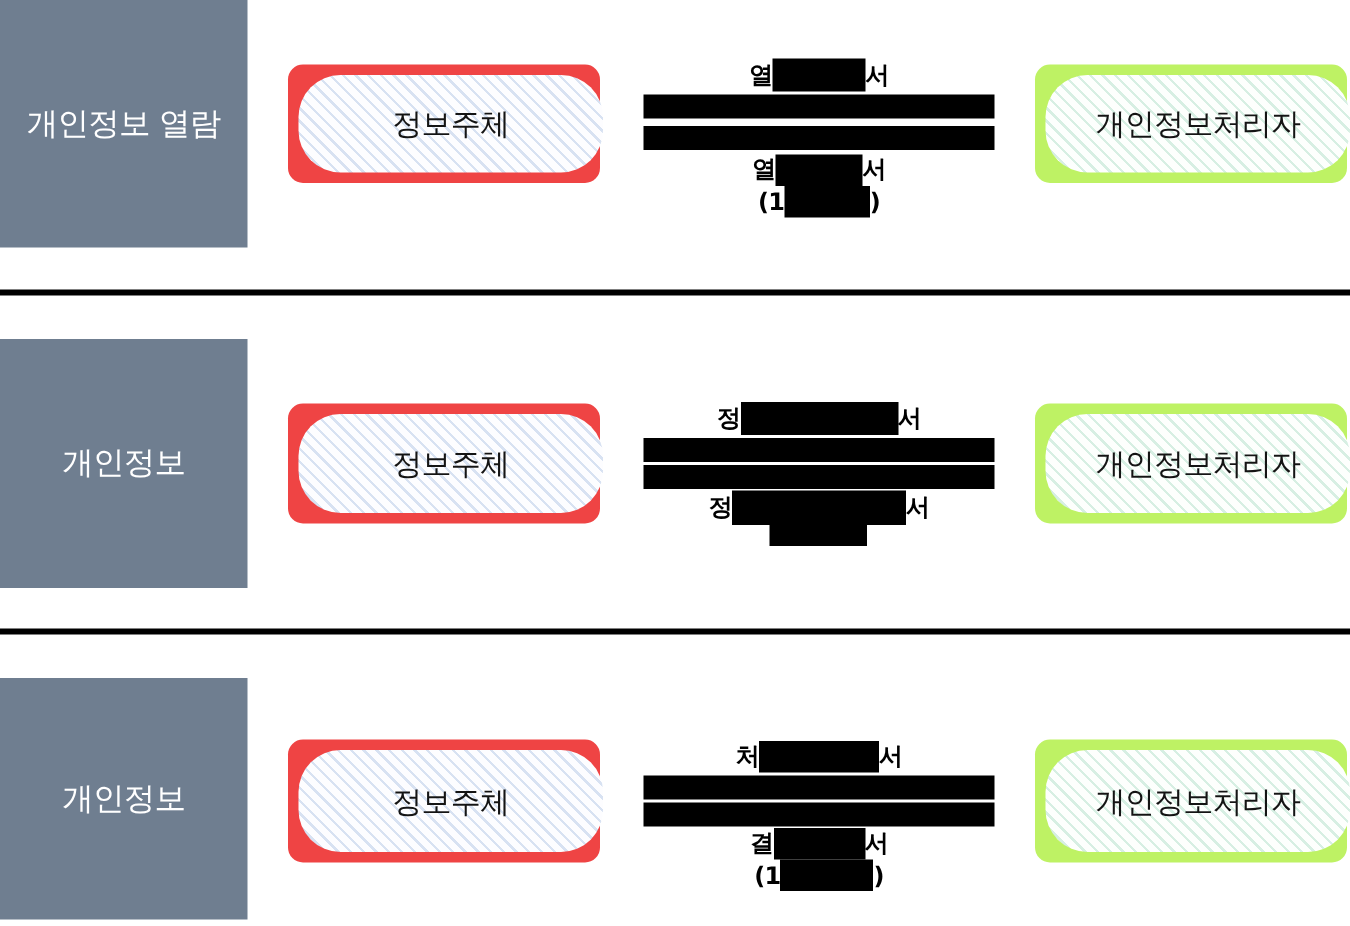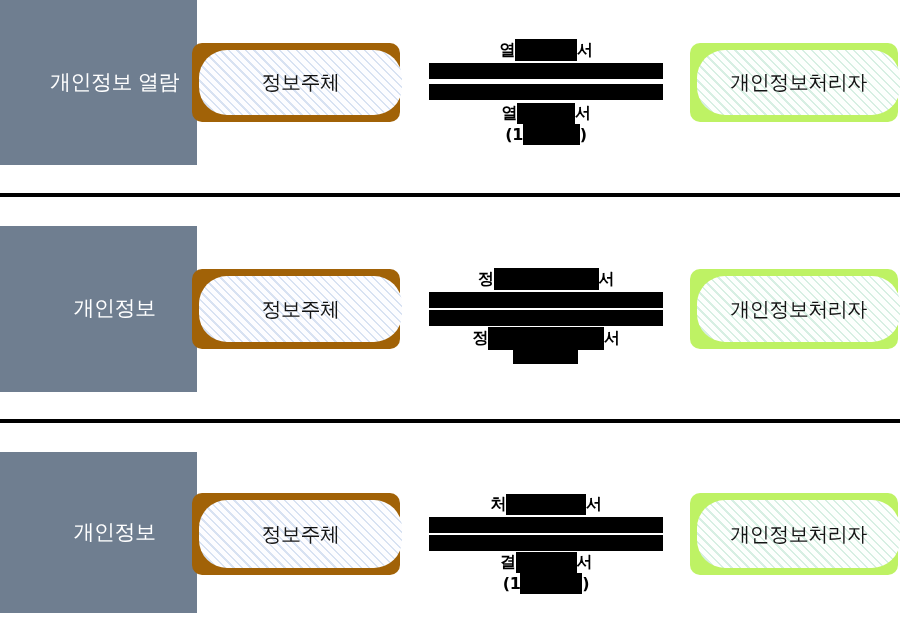--- a/index.html
+++ b/index.html
@@ -3,32 +3,32 @@
 <meta charset="utf-8">
 <style>
   html,body{margin:0;padding:0;background:#ffffff;}
   body{font-family:"DejaVu Sans","Liberation Sans",sans-serif;}
   #canvas{position:relative;width:900px;height:617px;background:#ffffff;overflow:hidden;}
 
   
   .cat{
     position:absolute;left:0;width:165px;background:#6F7E90;color:#ffffff;
     display:flex;flex-direction:column;align-items:center;justify-content:center;
-    font-size:21px;line-height:1.42;letter-spacing:-0.5px;text-align:center;padding-left:32px;
+    font-size:21px;line-height:1.42;letter-spacing:-0.5px;text-align:center;
   }
   .cat span:empty{display:none;}
 
   
   .node{position:absolute;width:208px;border-radius:10px;}
   .node .inner{
     position:absolute;left:7px;top:7px;bottom:7px;right:-2px;border-radius:28px;
     display:flex;align-items:center;justify-content:center;
     font-size:20px;color:#141414;letter-spacing:-0.5px;white-space:nowrap;
   }
-  .node.blue{background:#a16207;}
+  .node.blue{background:#ef4444;}
   .node.blue .inner{background:repeating-linear-gradient(45deg,#d8e2f2 0 1.6px,#fdfdff 1.6px 6px);}
   .node.green{background:#bef264;}
   .node.green .inner{background:repeating-linear-gradient(45deg,#d7efe3 0 1.6px,#fdfffd 1.6px 6px);}
 
   
   .bar{position:absolute;left:429px;width:234px;height:16px;background:#000000;}
 
   
   .flow-label{
     position:absolute;left:429px;width:234px;display:flex;align-items:center;justify-content:center;

